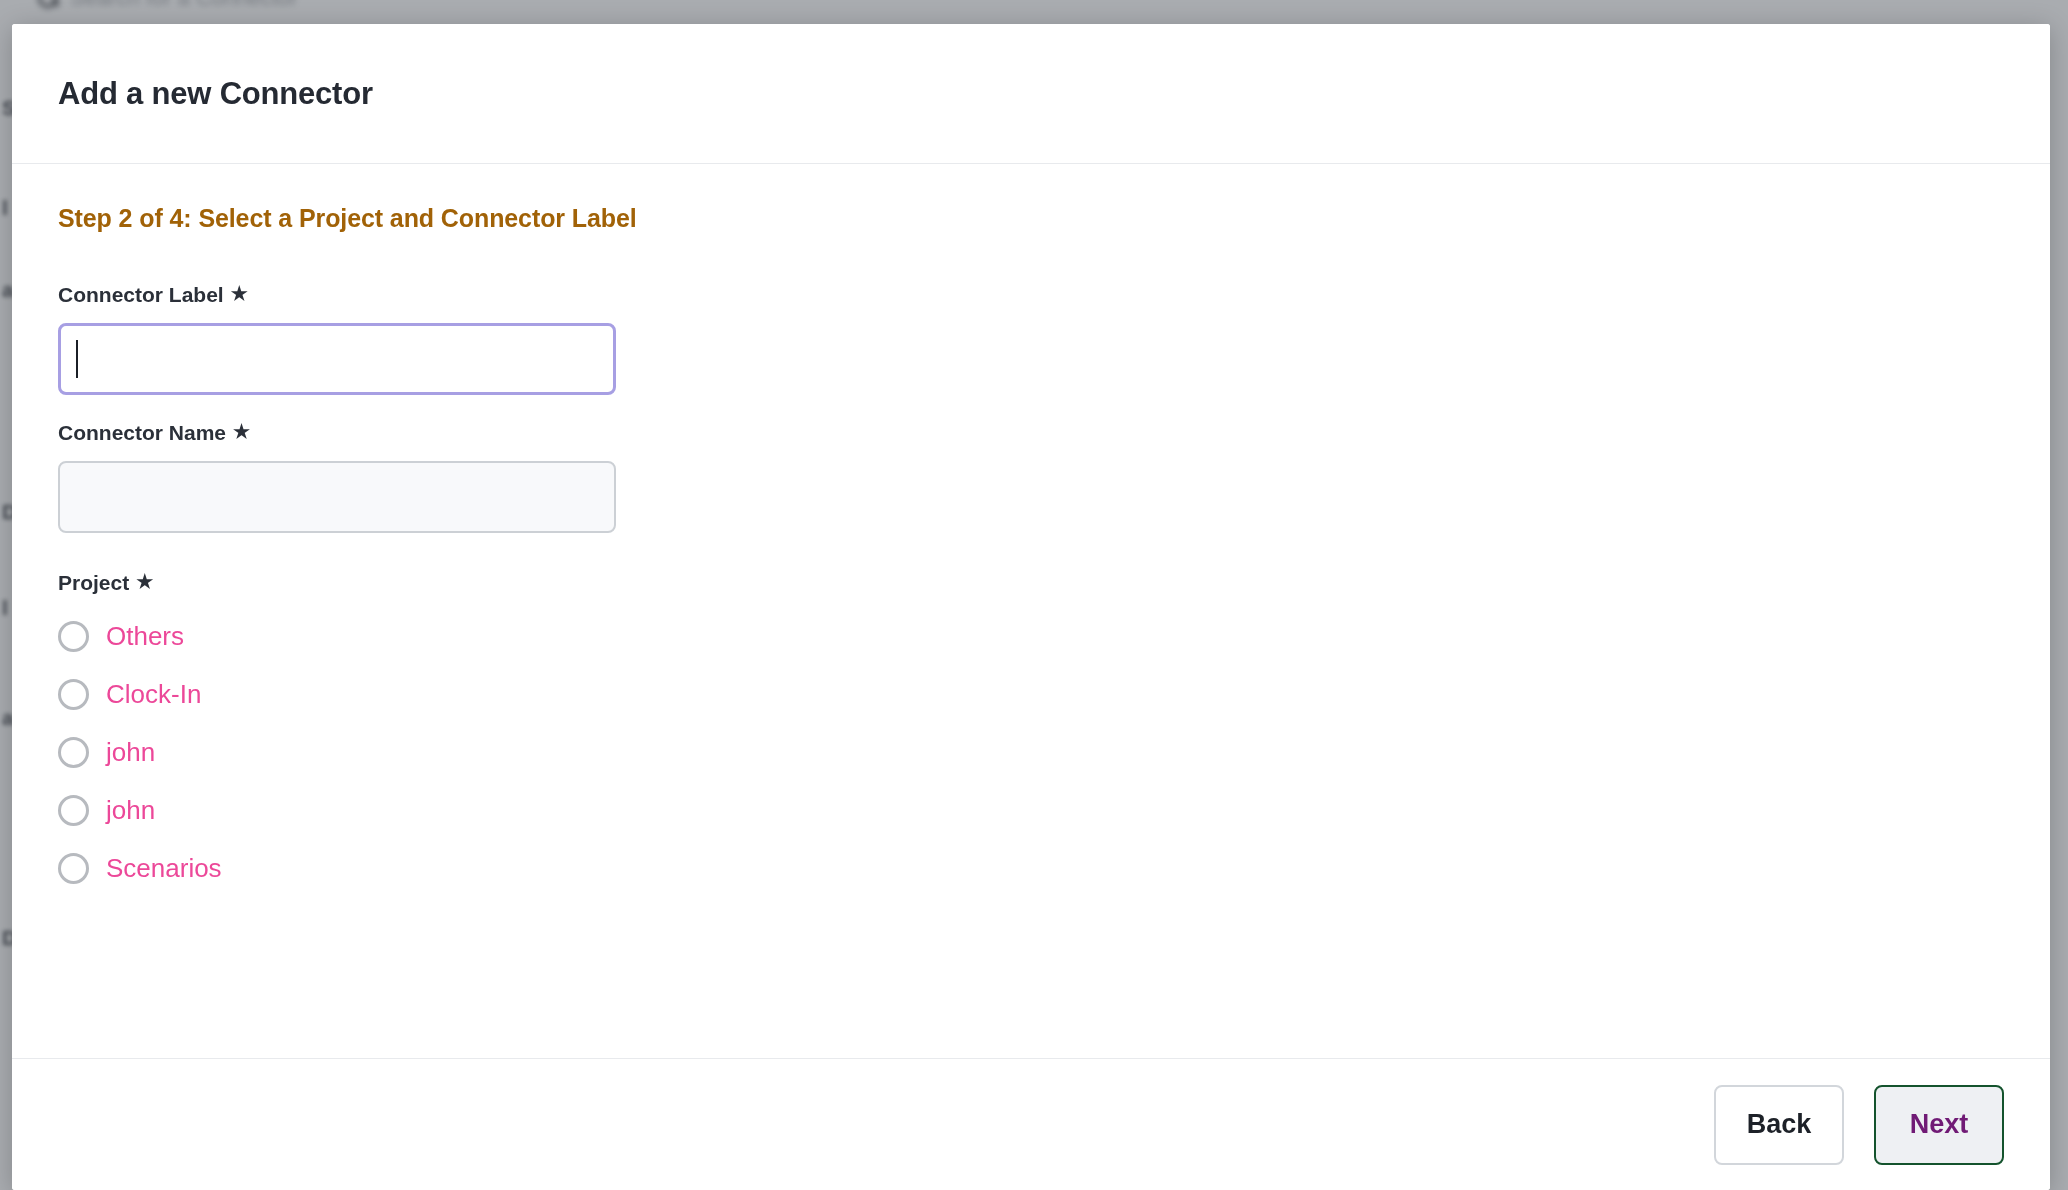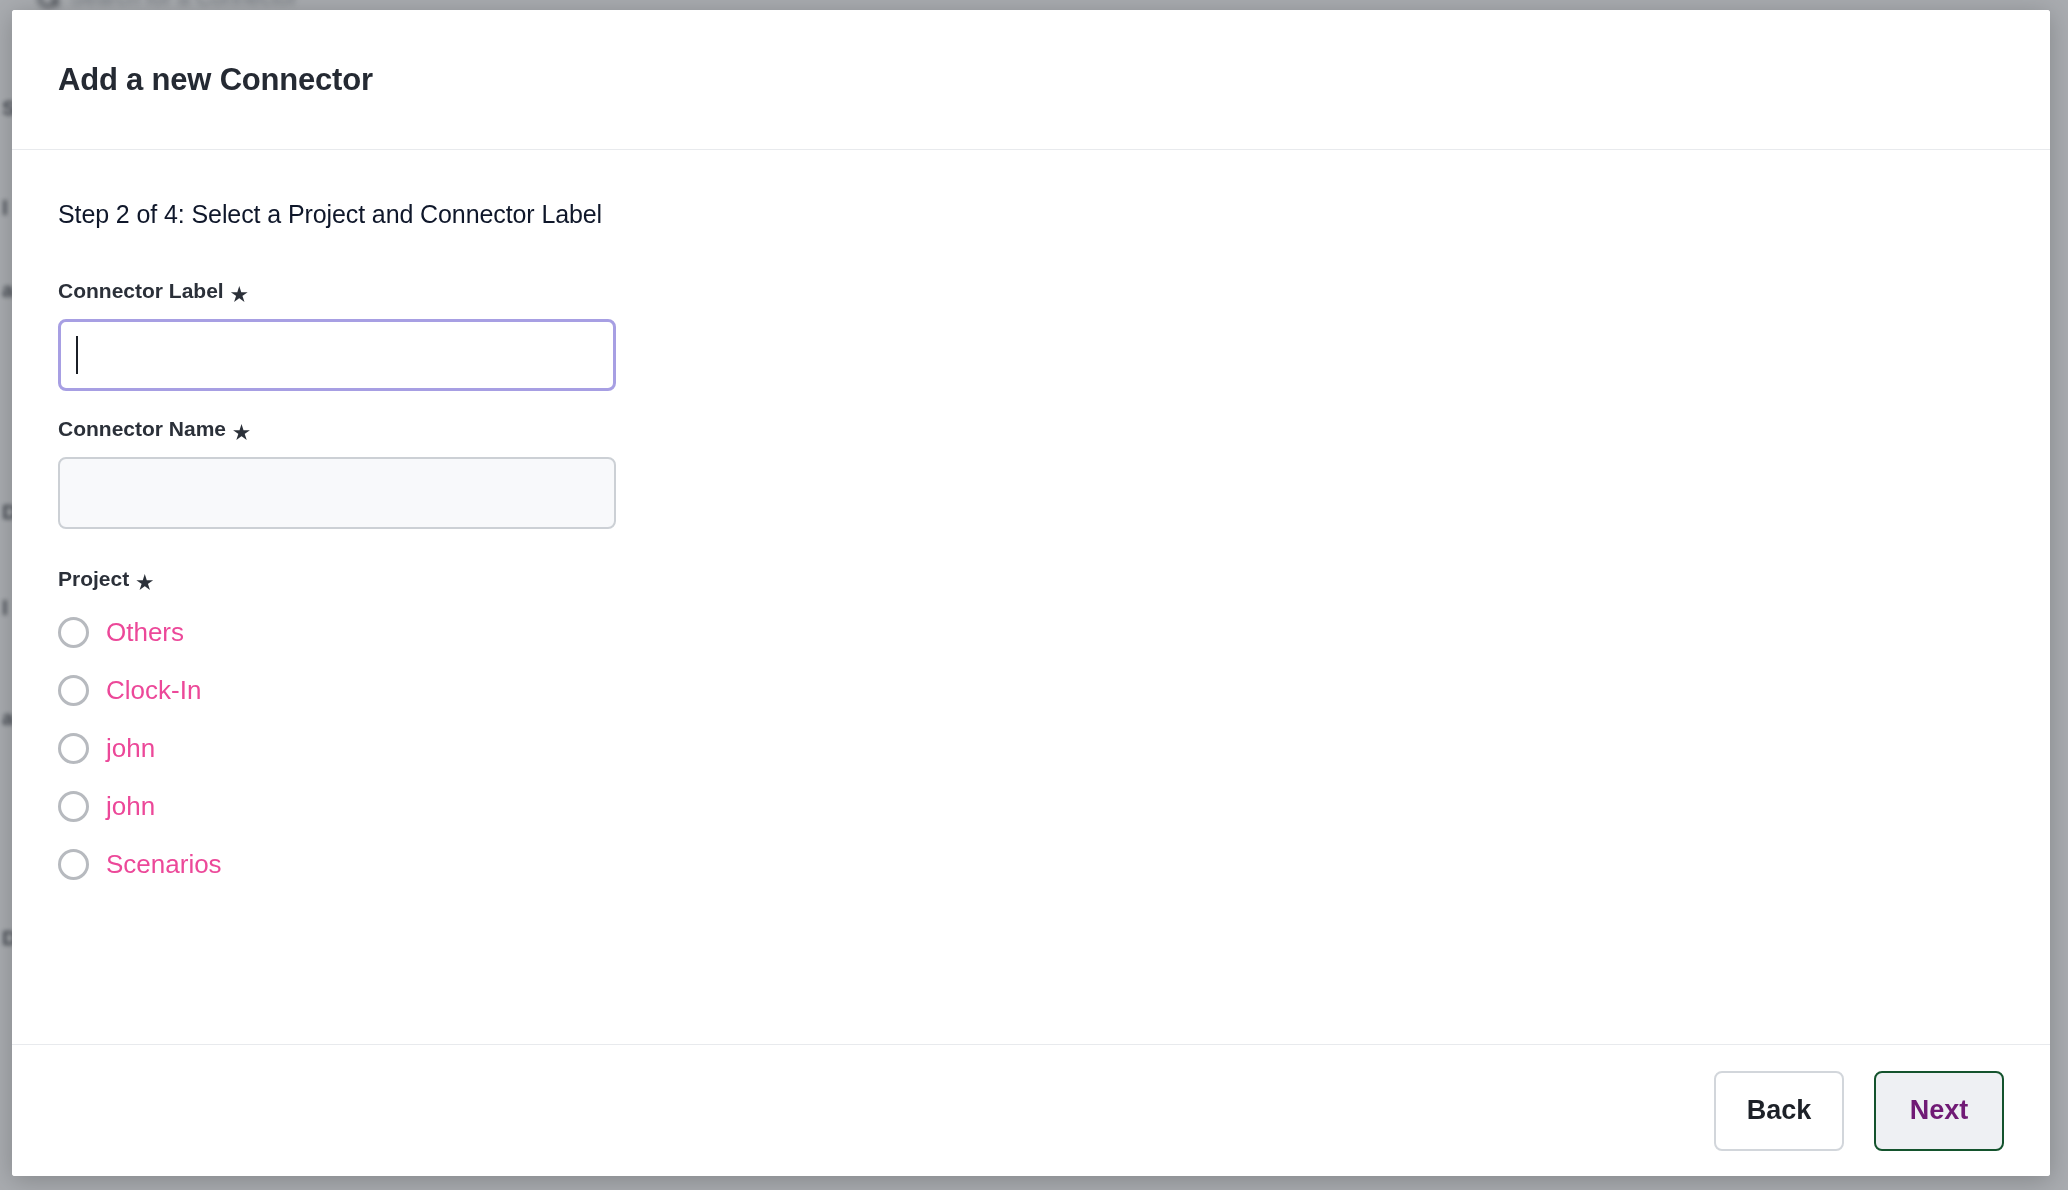--- a/index.html
+++ b/index.html
@@ -71,21 +71,21 @@
     color: #3a3f47;
     filter: blur(2.2px);
     opacity: .9;
     white-space: nowrap;
   }
 
   
   #modal {
     position: absolute;
     left: 12px;
-    top: 10px;
+    top: 24px;
     width: 2038px;
     height: 1166px;
     background: #ffffff;
     border-radius: 3px;
     box-shadow: 0 4px 26px rgba(0,0,0,.22);
     display: flex;
     flex-direction: column;
     overflow: hidden;
   }
 
@@ -107,36 +107,35 @@
 
   #modal-body {
     flex: 1 1 auto;
     padding: 40px 46px 0 46px;
     background: #fff;
     overflow: hidden;
   }
 
   #step-heading {
     font-size: 25px;
-    font-weight: 400;
-    color: #0f172a;
+    font-weight: 700;
+    color: #a16207;
     margin-bottom: 50px;
     letter-spacing: -0.1px;
-    margin-top: 10px;
   }
 
   .field-block { margin-bottom: 26px; }
 
   .field-label {
     font-size: 21px;
     font-weight: 700;
     color: #2b3039;
     margin-bottom: 16px;
     display: flex;
-    align-items: flex-end;
+    align-items: flex-start;
     gap: 7px;
   }
   .req-star {
     font-size: 19px;
     color: #2b3039;
     line-height: 1;
     position: relative;
     top: 1px;
   }
 

